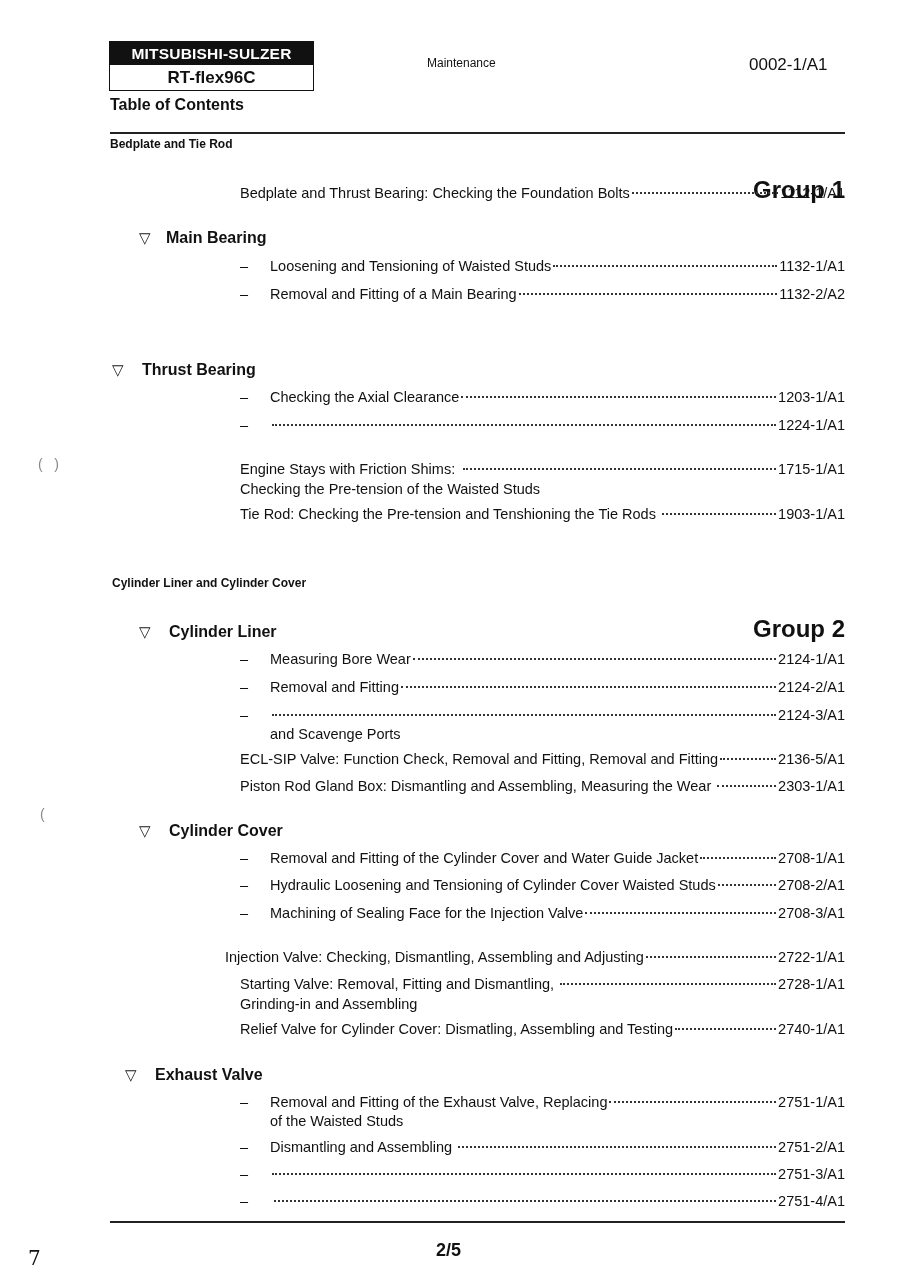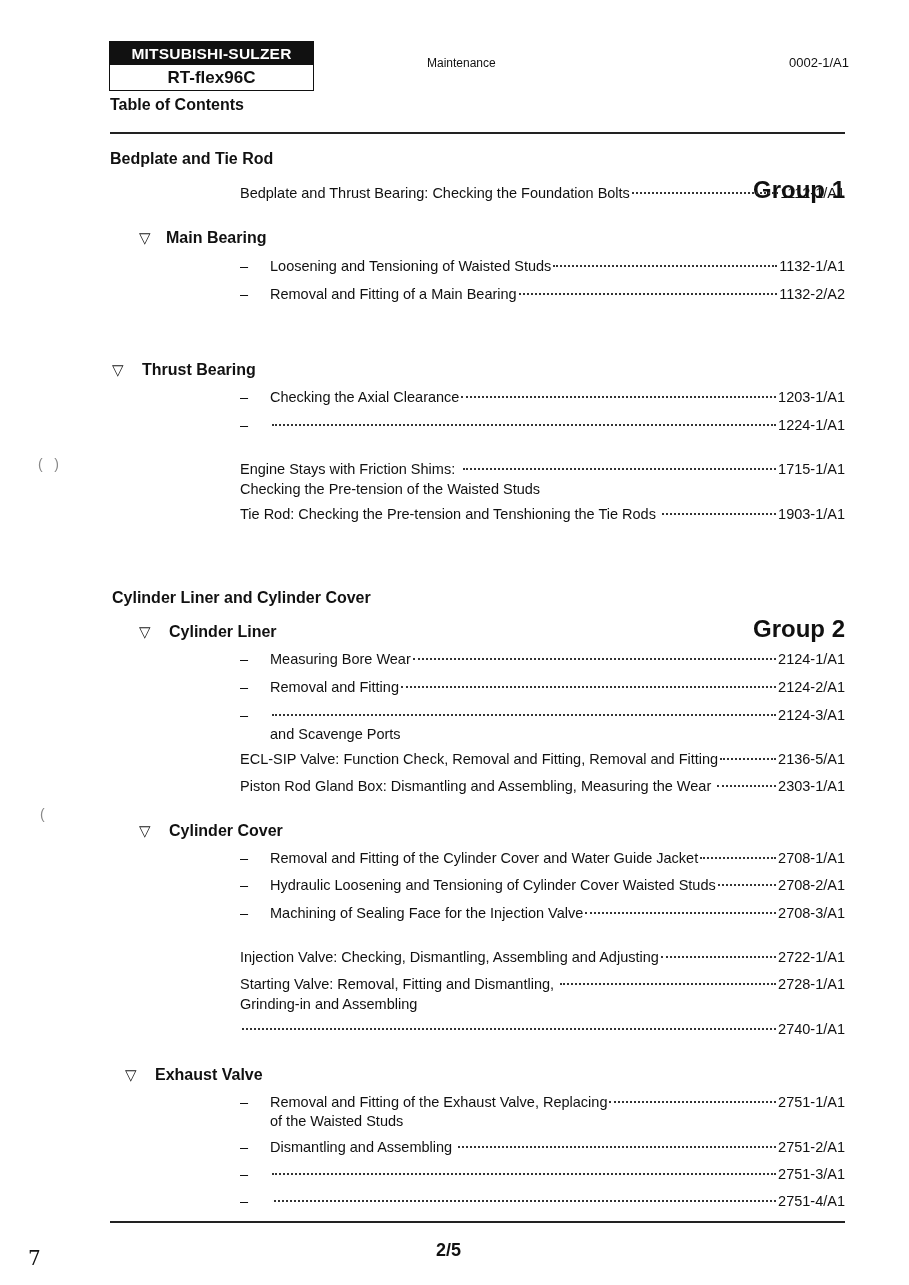--- a/index.html
+++ b/index.html
@@ -15,23 +15,23 @@
   .logo-top {
     background: #111; color: #fff; font-weight: bold; font-size: 15.5px;
     text-align: center; height: 23px; line-height: 24px; letter-spacing: 0.2px;
   }
   .logo-bottom {
     color: #111; font-weight: bold; font-size: 17px; text-align: center;
     line-height: 25px;
   }
   .toc-label { left: 110px; top: 96px; font-weight: bold; font-size: 16px; }
   .hdr-center { left: 427px; top: 56px; font-size: 12px; }
-  .hdr-right { left: 749px; top: 55px; font-size: 13px; margin-left: 40px; }
+  .hdr-right { left: 749px; top: 55px; font-size: 17px; }
   .rule { left: 110px; width: 735px; height: 1.5px; background: #222; }
-  .group-title { font-weight: bold; font-size: 16px; margin-top: 13px; }
+  .group-title { font-weight: bold; font-size: 12px; }
   .group-num { font-weight: bold; font-size: 24px; right: 64px; margin-top: 39px; }
   .subhead { font-weight: bold; font-size: 16px; }
   .tri { font-size: 15px; font-weight: normal; display: inline-block; width: 27px; }
   .entry {
     position: absolute; right: 64px; font-size: 14.5px; line-height: 19px;
     display: flex; align-items: flex-start;
   }
   .entry .dash { width: 30px; flex: none; }
   .entry .text { display: flex; flex: 1; align-items: baseline; }
   .entry .title { white-space: nowrap; }
@@ -196,37 +196,38 @@
 </div>
 <div class="entry" style="left:240px; top:904px;">
   <span class="dash">–</span>
   <div class="text">
       <span class="title">Machining of Sealing Face for the Injection Valve</span>
       <span class="leader"></span>
       <span class="code">2708-3/A1</span>
     </div>
 </div>
 
-<div class="entry" style="left:240px; top:948px;">
+<div class="entry" style="left:225px; top:948px;">
   <div class="text">
       <span class="title">Injection Valve: Checking, Dismantling, Assembling and Adjusting</span>
       <span class="leader"></span>
       <span class="code">2722-1/A1</span>
     </div>
 </div>
 <div class="entry" style="left:240px; top:975px;justify-content:flex-end;">
   <div class="text">
       <span class="title">Starting Valve: Removal, Fitting and Dismantling,</span>
       <span class="leader" style="margin-left:6px;"></span>
       <span class="code">2728-1/A1</span>
     </div>
 </div>
 <div class="cont" style="left:240px; top:995px;">Grinding-in and Assembling</div>
 <div class="entry" style="left:240px; top:1020px;">
   <div class="text">
+      <span class="title">Relief Valve for Cylinder Cover: Dismatling, Assembling and Testing</span>
       <span class="leader"></span>
       <span class="code">2740-1/A1</span>
     </div>
 </div>
 
 <div class="abs subhead" style="left:125px; top:1066px;">
   <span class="tri" style="width:30px;">▽</span><span>Exhaust Valve</span>
 </div>
 
 <div class="entry" style="left:240px; top:1093px;">

